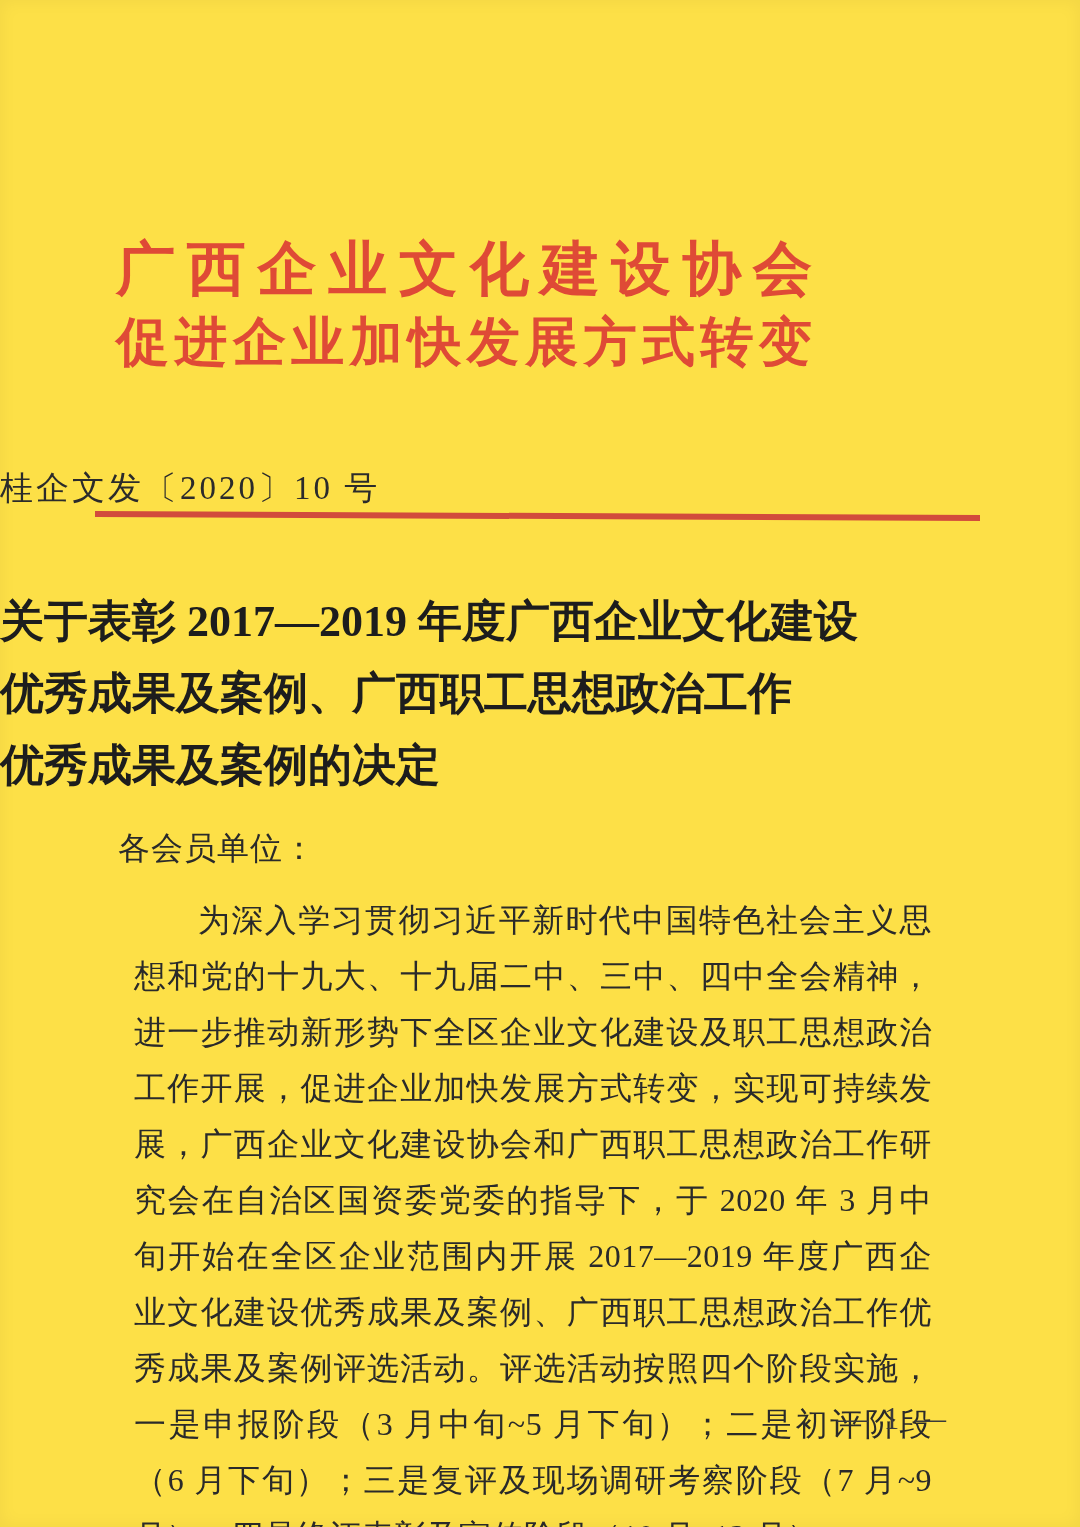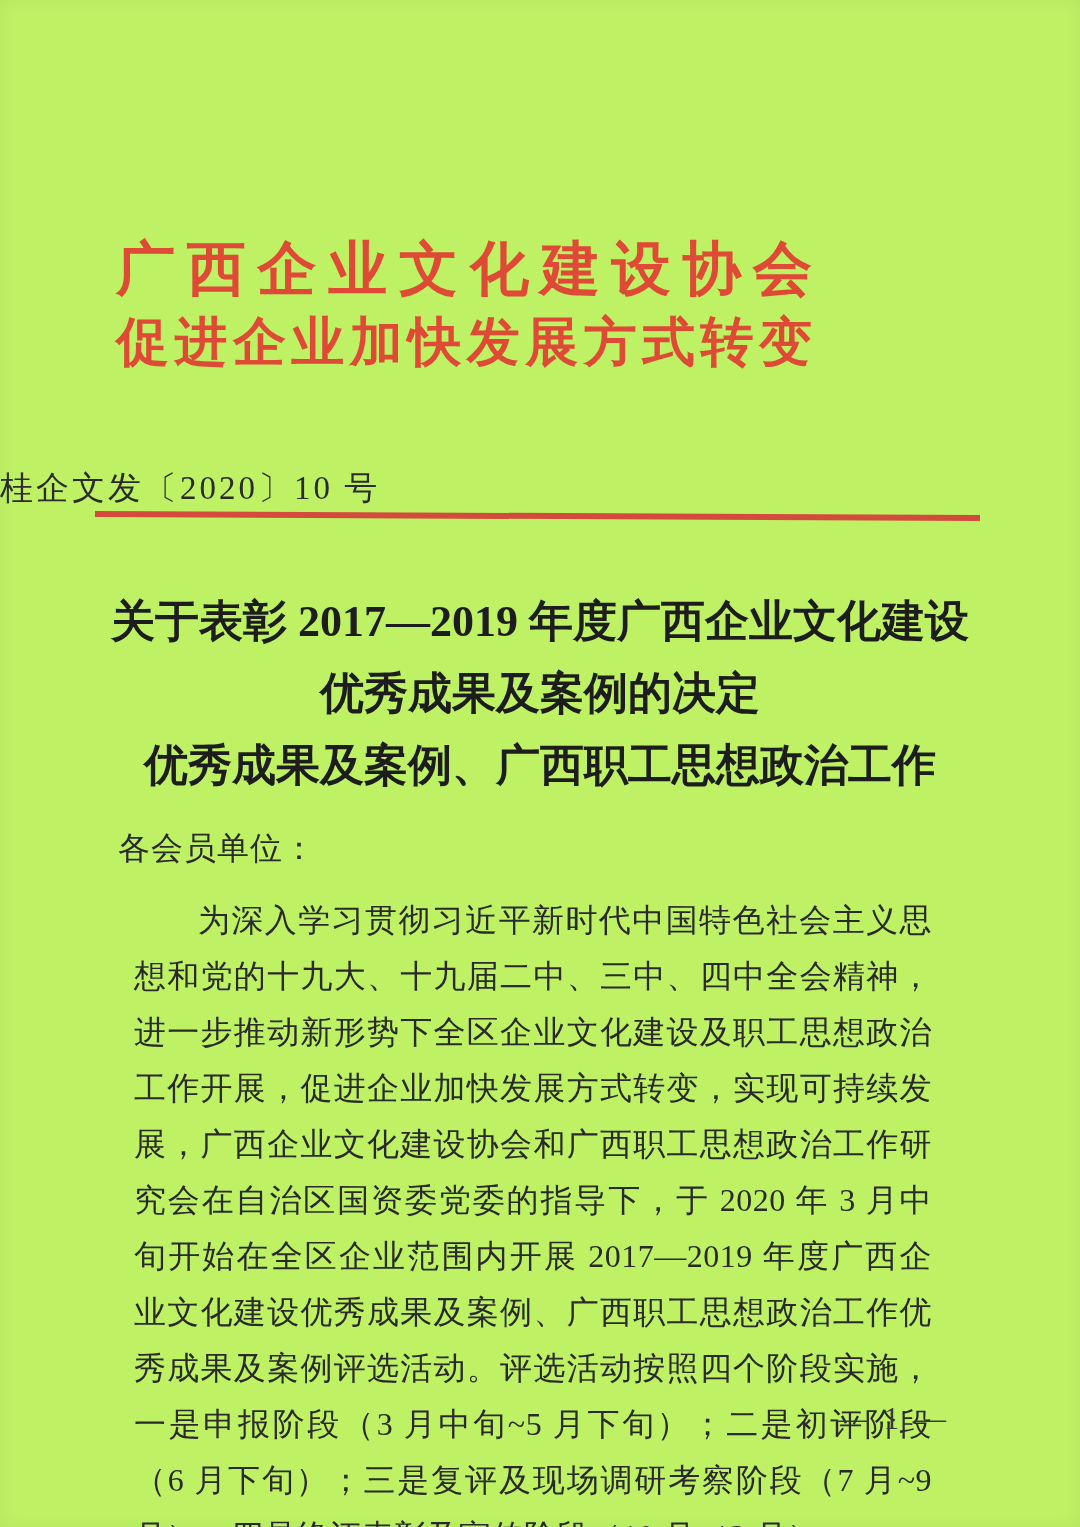--- a/index.html
+++ b/index.html
@@ -4,21 +4,21 @@
 <style>
   html, body { margin: 0; padding: 0; }
   body {
     width: 1080px; height: 1527px;
     background: #eeece8;
     font-family: "Liberation Serif", "DejaVu Serif", serif;
   }
   .page {
     position: relative;
     width: 1080px; height: 1527px;
-    background: #bef264;
+    background: #fde047;
     overflow: hidden;
     box-shadow: inset 0 0 18px rgba(0,0,0,0.05);
   }
   
   .letterhead {
     position: absolute;
     top: 238px; left: 116px;
     width: 850px;
     display: flex;
     align-items: center;
@@ -59,21 +59,20 @@
     top: 513px; left: 95px;
     width: 885px; height: 6px;
     background: #d24b3c;
     transform: rotate(0.25deg);
   }
   
   .doc-title {
     position: absolute;
     top: 586px; left: 0;
     width: 100%;
-    text-align: center;
     font-weight: bold;
     color: #1d1d1d;
     font-size: 44px;
     line-height: 72px;
   }
   
   .doc-body {
     position: absolute;
     top: 820px; left: 118px;
     width: 830px;
@@ -109,22 +108,22 @@
       <div class="org-line org-line-2">促进企业加快发展方式转变</div>
     </div>
   </div>
 
   <div class="doc-number">桂企文发〔2020〕10 号</div>
 
   <div class="red-divider"></div>
 
   <div class="doc-title">
     <div>关于表彰 2017—2019 年度广西企业文化建设</div>
+    <div>优秀成果及案例、广西职工思想政治工作</div>
     <div>优秀成果及案例的决定</div>
-    <div>优秀成果及案例、广西职工思想政治工作</div>
   </div>
 
   <div class="doc-body">
     <div class="salutation">各会员单位：</div>
     <p class="paragraph">为深入学习贯彻习近平新时代中国特色社会主义思想和党的十九大、十九届二中、三中、四中全会精神，进一步推动新形势下全区企业文化建设及职工思想政治工作开展，促进企业加快发展方式转变，实现可持续发展，广西企业文化建设协会和广西职工思想政治工作研究会在自治区国资委党委的指导下，于 2020 年 3 月中旬开始在全区企业范围内开展 2017—2019 年度广西企业文化建设优秀成果及案例、广西职工思想政治工作优秀成果及案例评选活动。评选活动按照四个阶段实施，一是申报阶段（3 月中旬~5 月下旬）；二是初评阶段（6 月下旬）；三是复评及现场调研考察阶段（7 月~9 月）；四是终评表彰及宣传阶段（10 月~12 月）。</p>
   </div>
 
   <div class="page-number">— 1 —</div>
 
 </div>

